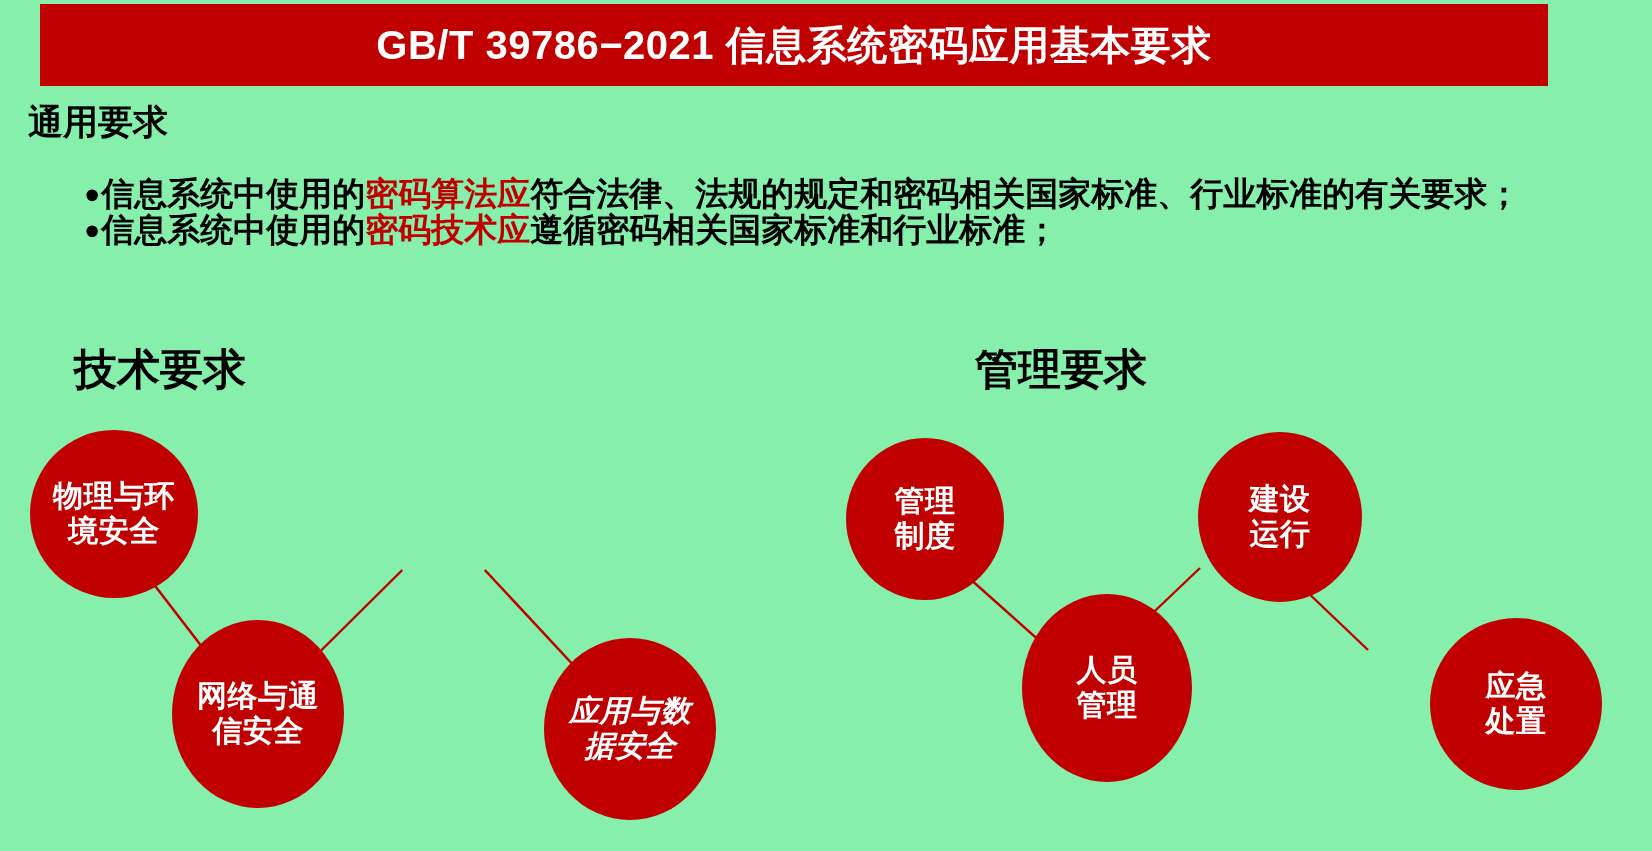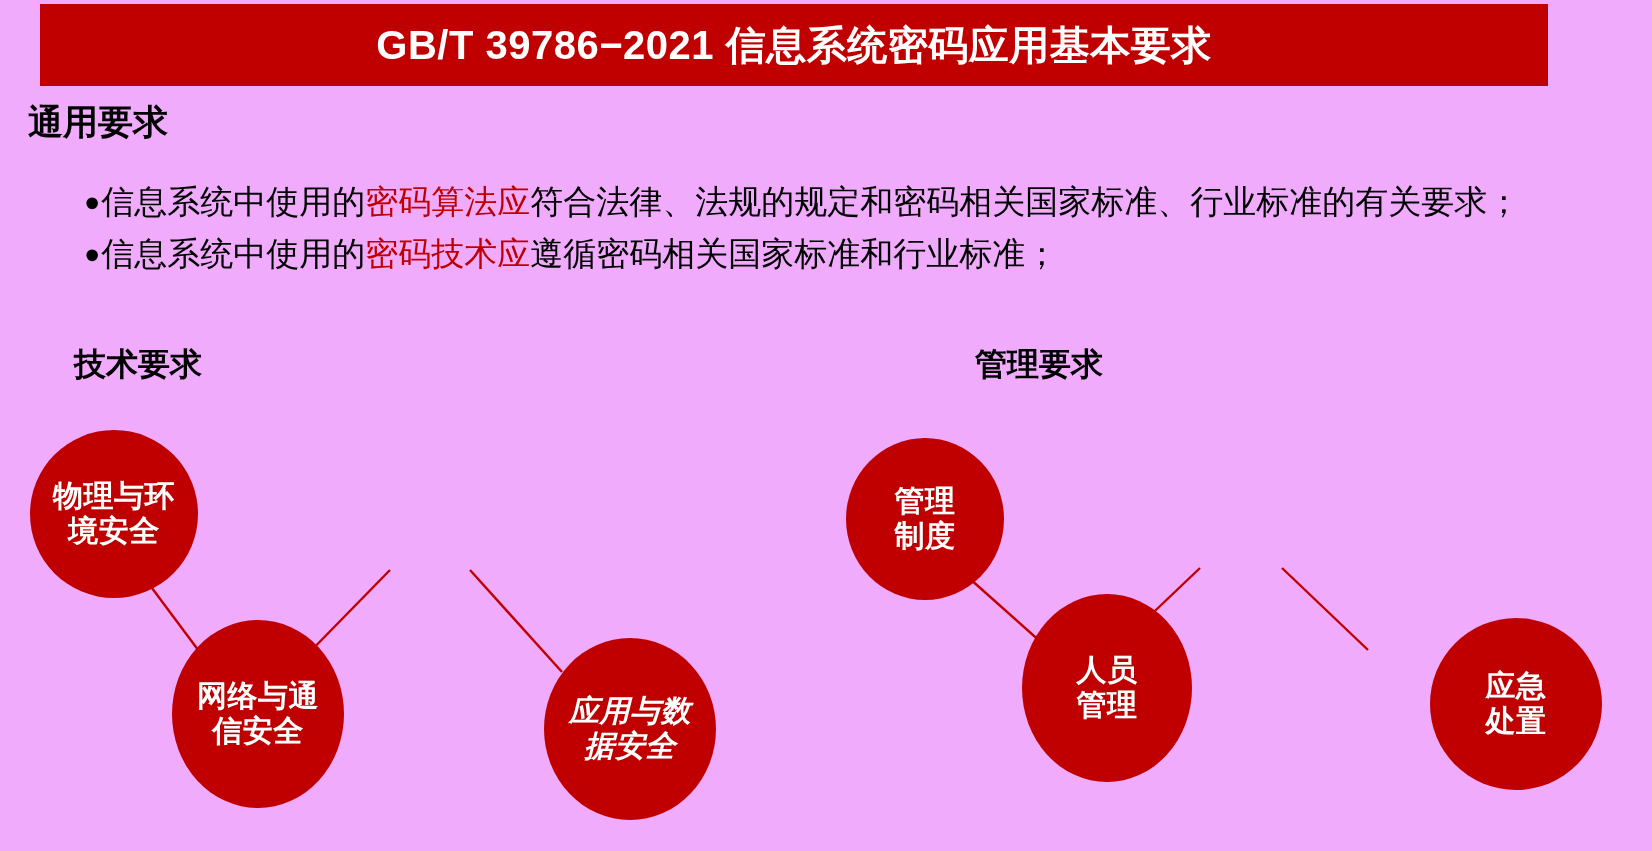--- a/index.html
+++ b/index.html
@@ -9,21 +9,21 @@
     background: #ffffff;
   }
   body {
     font-family: "Liberation Sans", "DejaVu Sans", sans-serif;
     color: #000000;
   }
   #slide {
     position: relative;
     width: 1652px;
     height: 851px;
-    background: #f0abfc;
+    background: #86efac;
     overflow: hidden;
   }
 
   
   #title-banner {
     position: absolute;
     left: 40px;
     top: 4px;
     width: 1508px;
     height: 82px;
@@ -54,51 +54,51 @@
 
   
   #bullet-list {
     position: absolute;
     left: 84px;
     top: 176px;
     width: 1560px;
   }
   .bullet-row {
     font-size: 33px;
-    font-weight: normal;
-    line-height: 52px;
+    font-weight: bold;
+    line-height: 35px;
     white-space: nowrap;
     color: #000000;
   }
   .bullet-dot {
     font-size: 27px;
     vertical-align: 2px;
     margin-right: 1px;
   }
   .hl { color: #c00000; }
 
   
   .section-heading {
     position: absolute;
-    font-size: 32px;
+    font-size: 43px;
     font-weight: bold;
     white-space: nowrap;
     line-height: 1;
     text-align: center;
   }
   #tech-heading { left: 74px; top: 348px; }
   #mgmt-heading { left: 975px; top: 348px; }
 
   
   .diagram {
     position: absolute;
     top: 410px;
     height: 441px;
   }
-  #tech-diagram { left: 0px;   width: 760px; }
+  #tech-diagram { left: 0px;   width: 760px; padding-left: 24px; }
   #mgmt-diagram { left: 820px; width: 832px; }
 
   .diagram svg {
     position: absolute;
     left: 0;
     top: 0;
     width: 100%;
     height: 100%;
     overflow: visible;
   }
@@ -173,20 +173,23 @@
     <svg viewBox="0 0 832 441" preserveAspectRatio="none">
       <line x1="140" y1="160" x2="232" y2="242" stroke="#c00000" stroke-width="2.4"></line>
       <line x1="296" y1="238" x2="380" y2="158" stroke="#c00000" stroke-width="2.4"></line>
       <line x1="462" y1="158" x2="548" y2="240" stroke="#c00000" stroke-width="2.4"></line>
     </svg>
 
     <div class="node" style="left:26px; top:28px; width:158px; height:162px;">
       <div class="node-label short"><span>管理</span><br><span>制度</span></div>
     </div>
 
+    <div class="node" style="left:378px; top:22px; width:164px; height:170px;">
+      <div class="node-label short"><span>建设</span><br><span>运行</span></div>
+    </div>
 
     <div class="node" style="left:202px; top:184px; width:170px; height:188px;">
       <div class="node-label short"><span>人员</span><br><span>管理</span></div>
     </div>
 
     <div class="node" style="left:610px; top:208px; width:172px; height:172px;">
       <div class="node-label short"><span>应急</span><br><span>处置</span></div>
     </div>
   </div>
 

